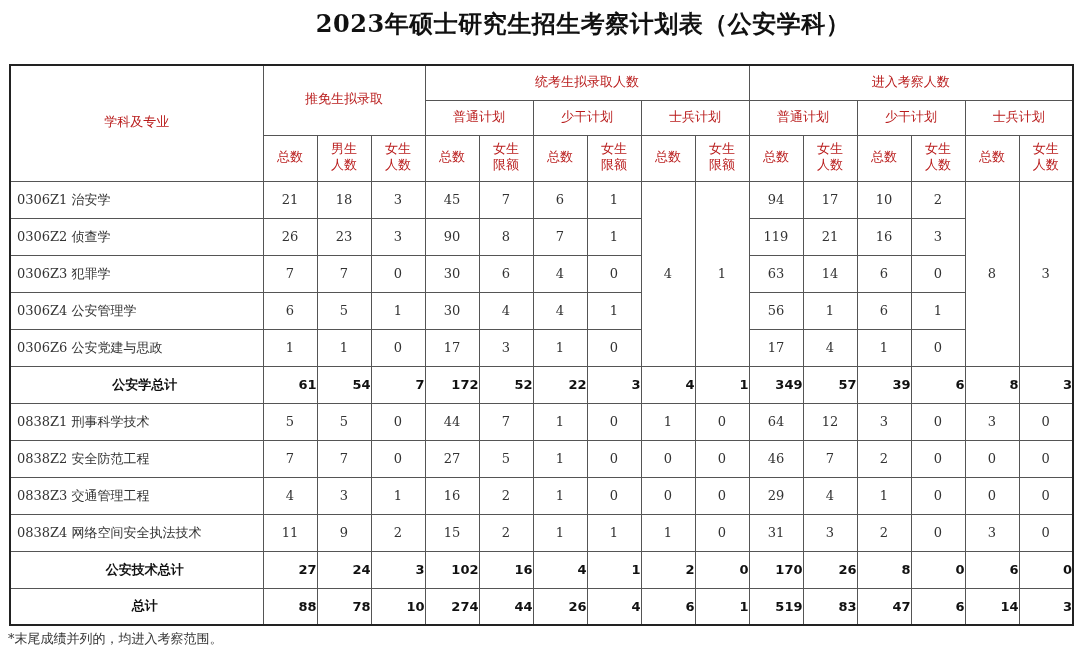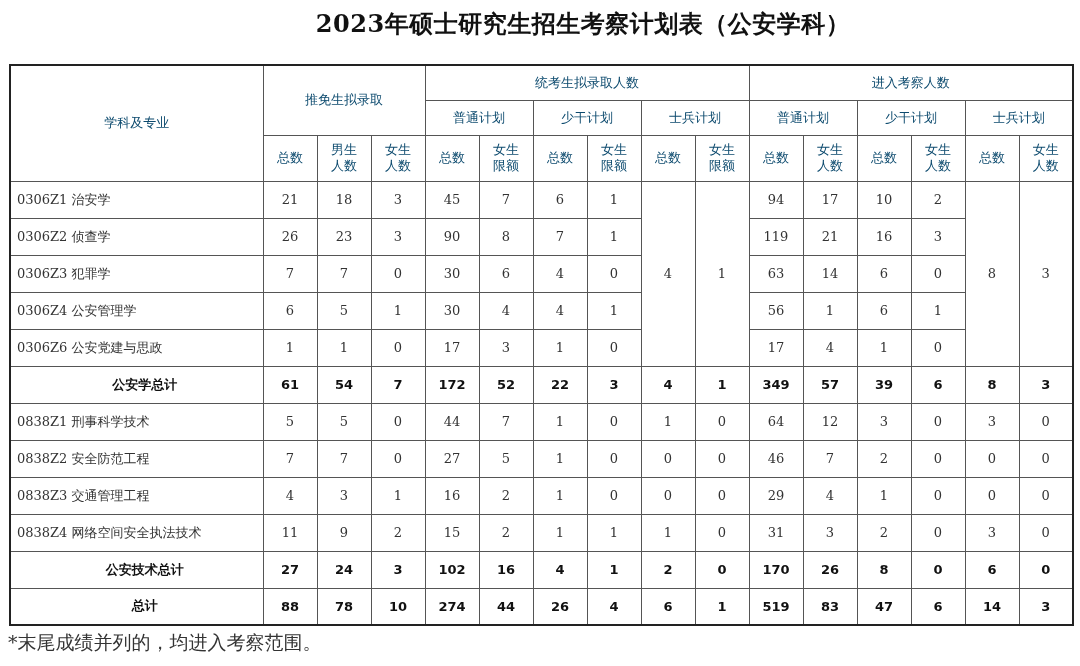--- a/index.html
+++ b/index.html
@@ -1,25 +1,25 @@
 <!DOCTYPE html>
 <html><head>
 <meta charset="utf-8">
 <style>
   html, body { margin:0; padding:0; background:#fff; }
   body { width:1080px; height:666px; position:relative; overflow:hidden; font-family:"DejaVu Serif", serif; color:#222; }
   .title { position:absolute; left:0; width:1080px; top:8px; text-align:center; font-size:24px; font-weight:bold; letter-spacing:0.5px; color:#111;padding-left:43px; }
   .annex { position:absolute; left:1108px; top:12px; font-size:15px; color:#b91c1c; white-space:nowrap; }
   table { position:absolute; left:9px; top:64px; border-collapse:collapse; border:2px solid #222; table-layout:fixed; }
   td, th { border:1px solid #555; text-align:center; vertical-align:middle; padding:0; font-size:13px; font-weight:normal; color:#333; }
-  th { font-family:Liberation Sans, sans-serif; font-size:13px; color:#0c4a6e; line-height:16px; }
+  th { font-family:Liberation Mono, monospace; font-size:13px; color:#b91c1c; line-height:16px; }
   td.name { text-align:left; padding-left:6px; font-size:13px; color:#333; white-space:nowrap; }
-  tr.total td { font-weight:bold; color:#111; font-family:"DejaVu Sans", sans-serif; font-size:13px; }
+  tr.total td { font-weight:bold; color:#111; font-family:"DejaVu Sans", sans-serif; font-size:13px;text-align:right; }
   tr.total td.name { text-align:center; padding-left:16px; }
-  .note { position:absolute; left:8px; top:630px; font-size:19px; color:#333; }
+  .note { position:absolute; left:8px; top:630px; font-size:13px; color:#333; }
 </style>
 </head>
 <body>
 
 <div class="title">2023年硕士研究生招生考察计划表（公安学科）</div>
 <div class="annex">附件</div>
 
 <table>
   <colgroup>
     <col style="width:253px">

